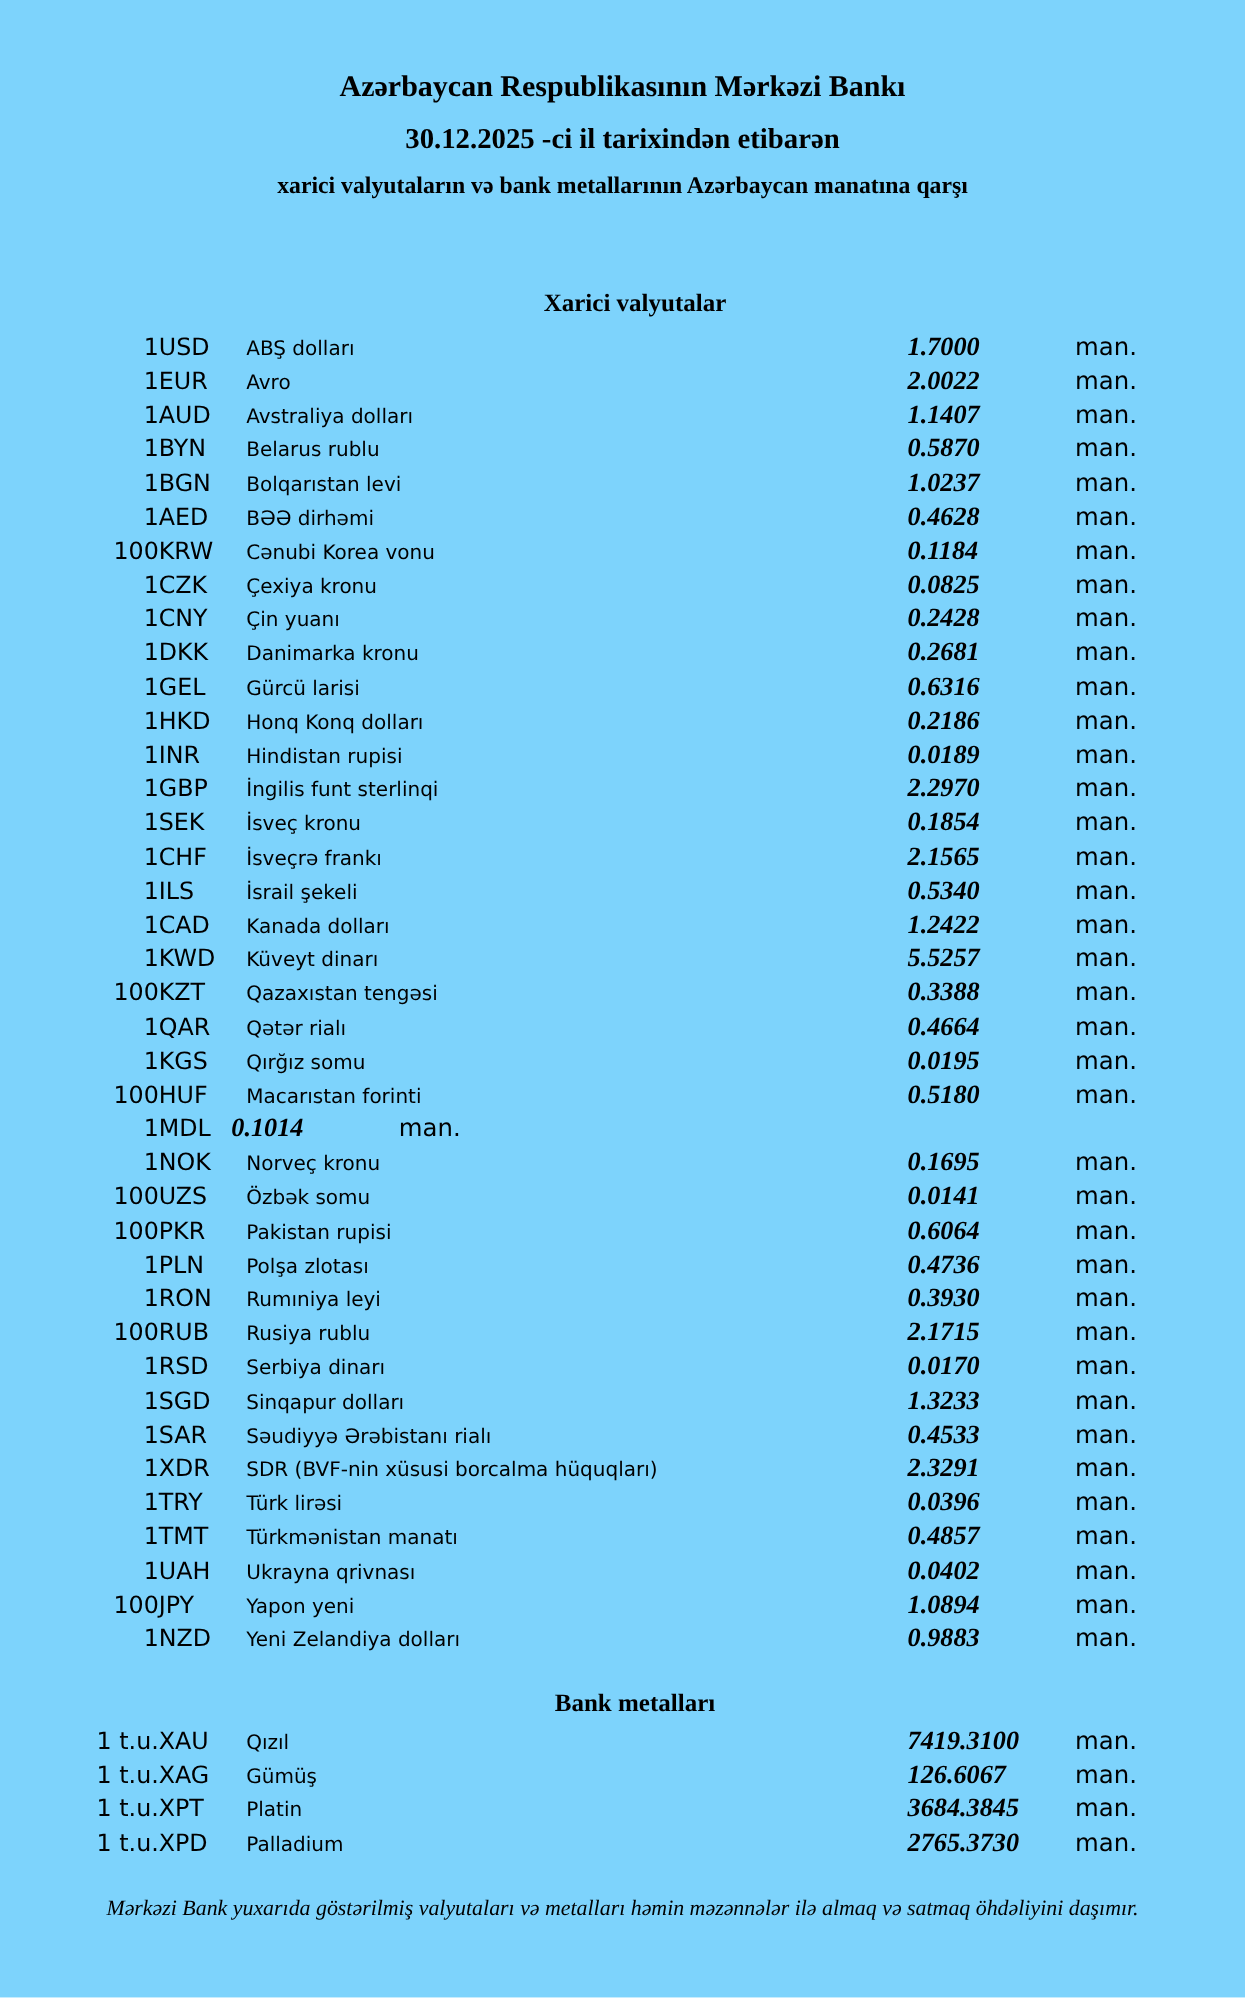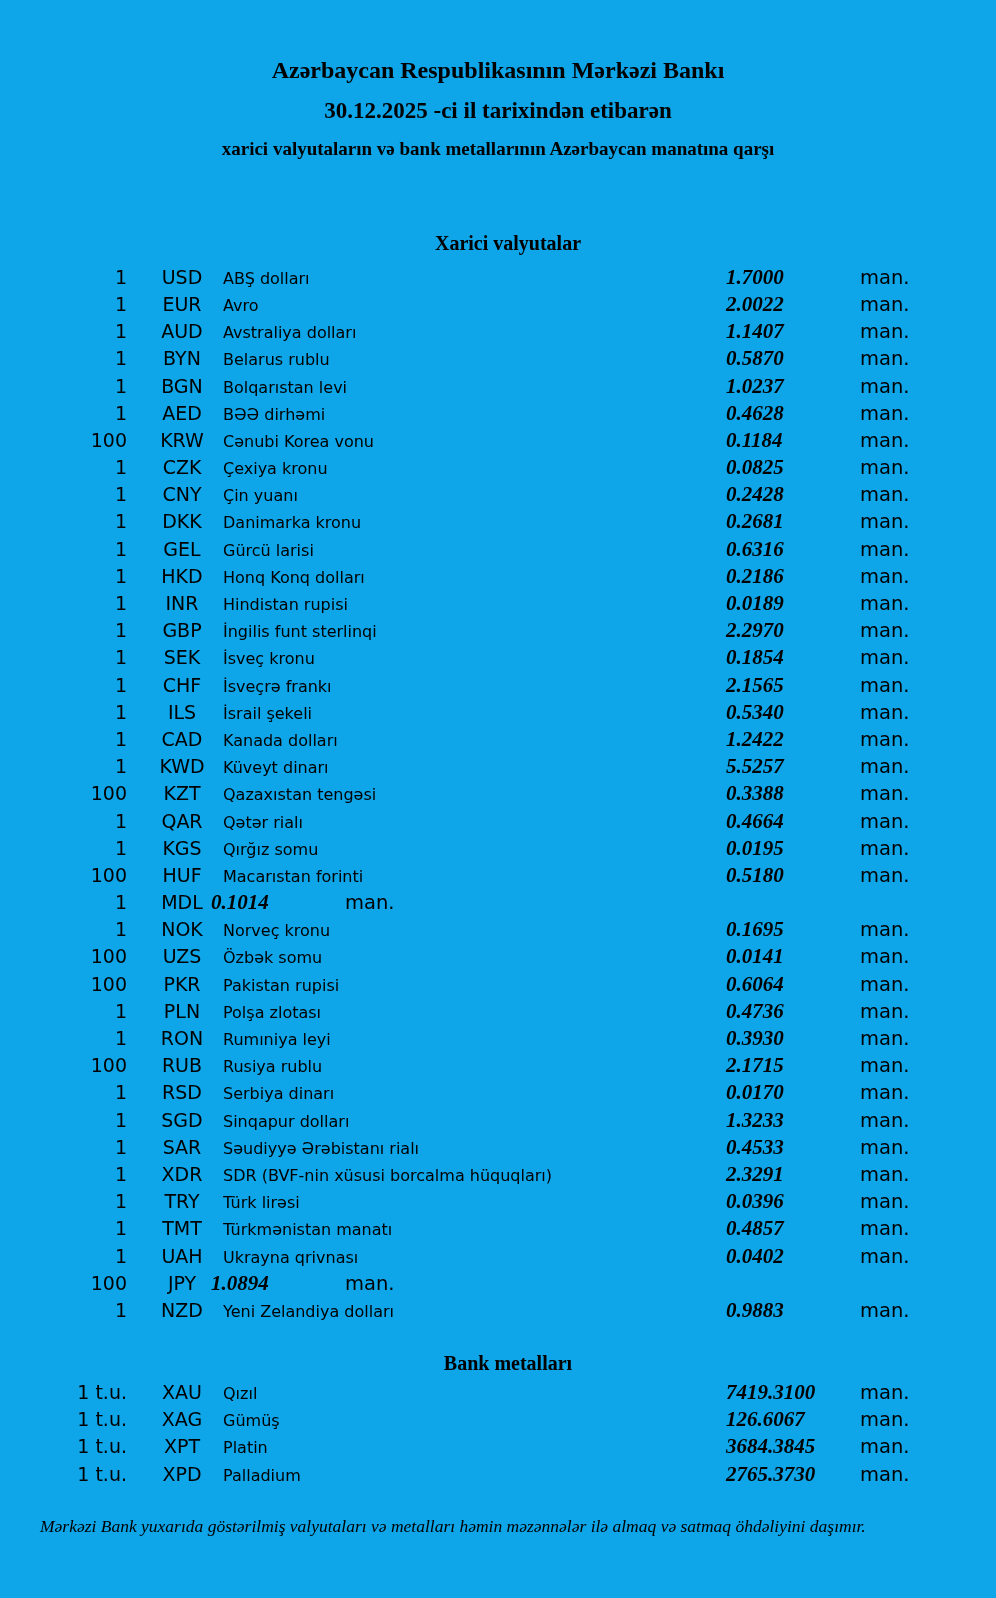--- a/index.html
+++ b/index.html
@@ -5,21 +5,21 @@
   * { margin: 0; padding: 0; box-sizing: border-box; }
   html, body { background: #ffffff; }
   body {
     width: 996px;
     font-family: "DejaVu Sans", sans-serif;
     color: #000000;
   }
   .page {
     width: 996px;
     height: 1598px;
-    background: #0ea5e9;
+    background: #7dd3fc;
     overflow: hidden;
   }
   .doc-header { text-align: center; padding-top: 56px; }
   .doc-title {
     font-family: "Liberation Serif", serif;
     font-weight: bold;
     font-size: 24px;
     line-height: 1.2;
   }
   .doc-date {
@@ -54,22 +54,21 @@
     white-space: nowrap;
   }
   .qty {
     width: 67px;
     text-align: right;
     font-size: 19px;
     flex: 0 0 auto;
   }
   .code {
     width: 58px;
-    margin-left: 26px;
-    text-align: center;
+    margin-left: 0;
     font-size: 19px;
     flex: 0 0 auto;
   }
   .name {
     flex: 1 1 auto;
     margin-left: 12px;
     font-size: 16px;
     overflow: hidden;
   }
   .rate {
@@ -83,20 +82,21 @@
   }
   .unit {
     width: 52px;
     margin-left: 14px;
     text-align: left;
     font-size: 19.5px;
     flex: 0 0 auto;
   }
   .doc-footer {
     margin-top: 28px;
+    text-align: center;
     font-family: "Liberation Serif", serif;
     font-style: italic;
     font-size: 17.5px;
     padding: 0 40px;
   }
 </style>
 </head>
 <body>
 
 <div class="page">
@@ -401,20 +401,21 @@
     <span class="qty">1</span>
     <span class="code">UAH</span>
     <span class="name">Ukrayna qrivnası</span>
     <span class="rate">0.0402</span>
     <span class="unit">man.</span>
   </div>
 
   <div class="row">
     <span class="qty">100</span>
     <span class="code">JPY</span>
+    <span class="name">Yapon yeni</span>
     <span class="rate">1.0894</span>
     <span class="unit">man.</span>
   </div>
 
   <div class="row">
     <span class="qty">1</span>
     <span class="code">NZD</span>
     <span class="name">Yeni Zelandiya dolları</span>
     <span class="rate">0.9883</span>
     <span class="unit">man.</span>

